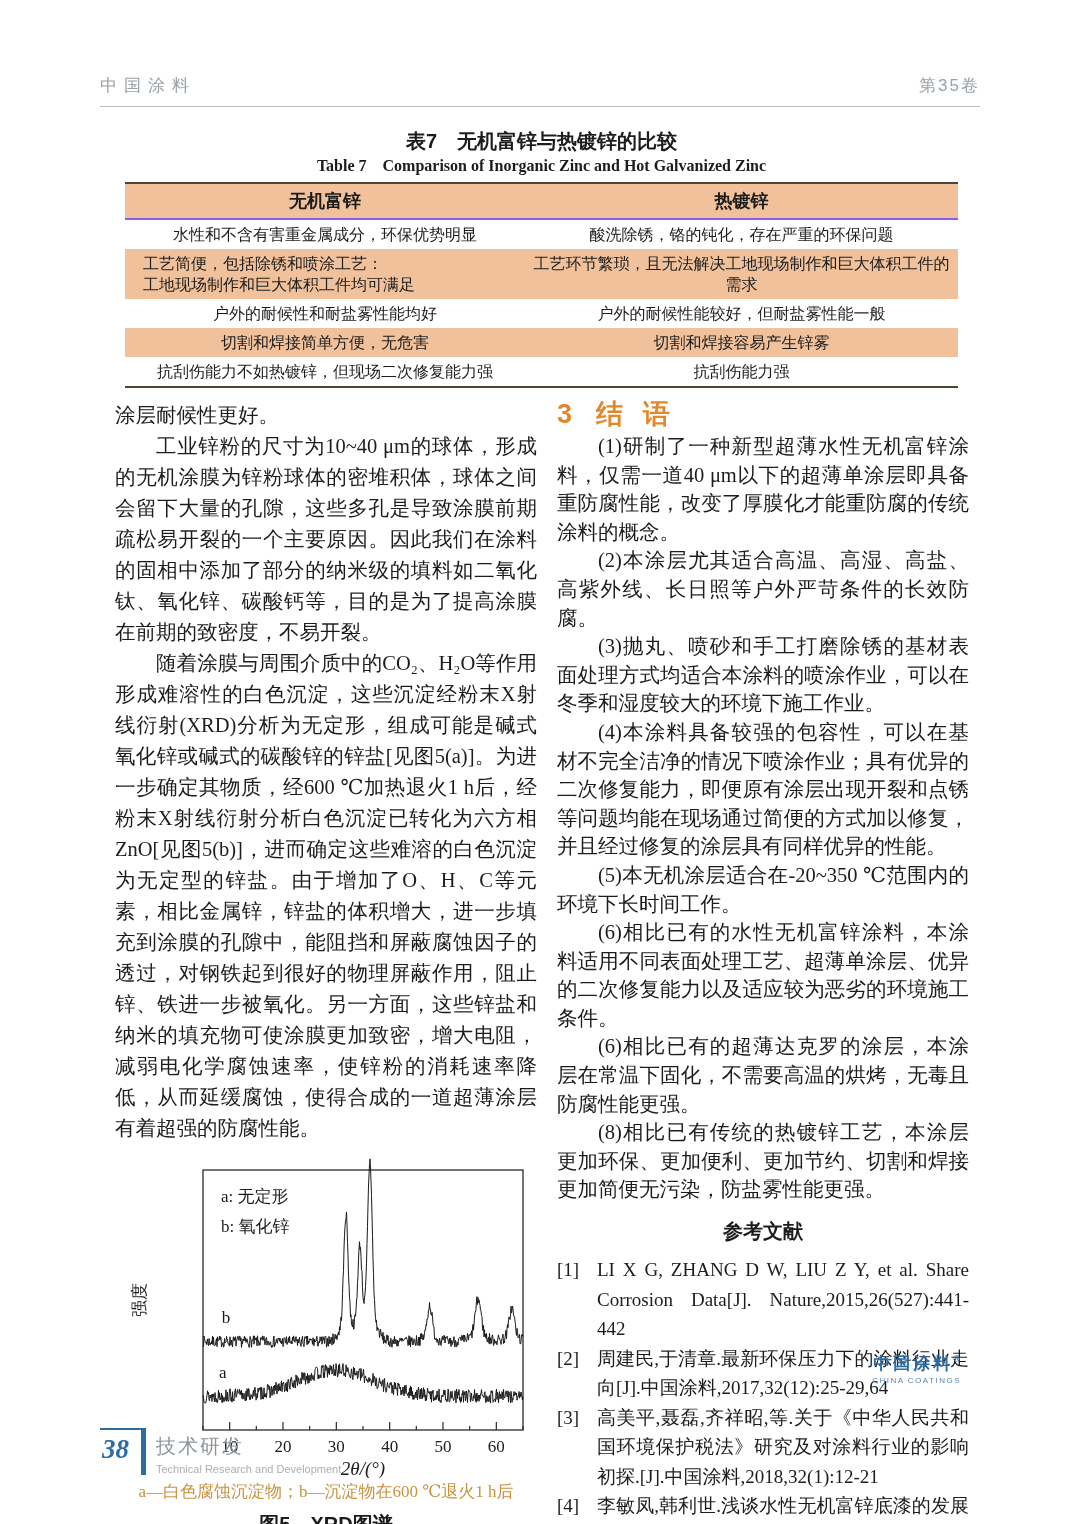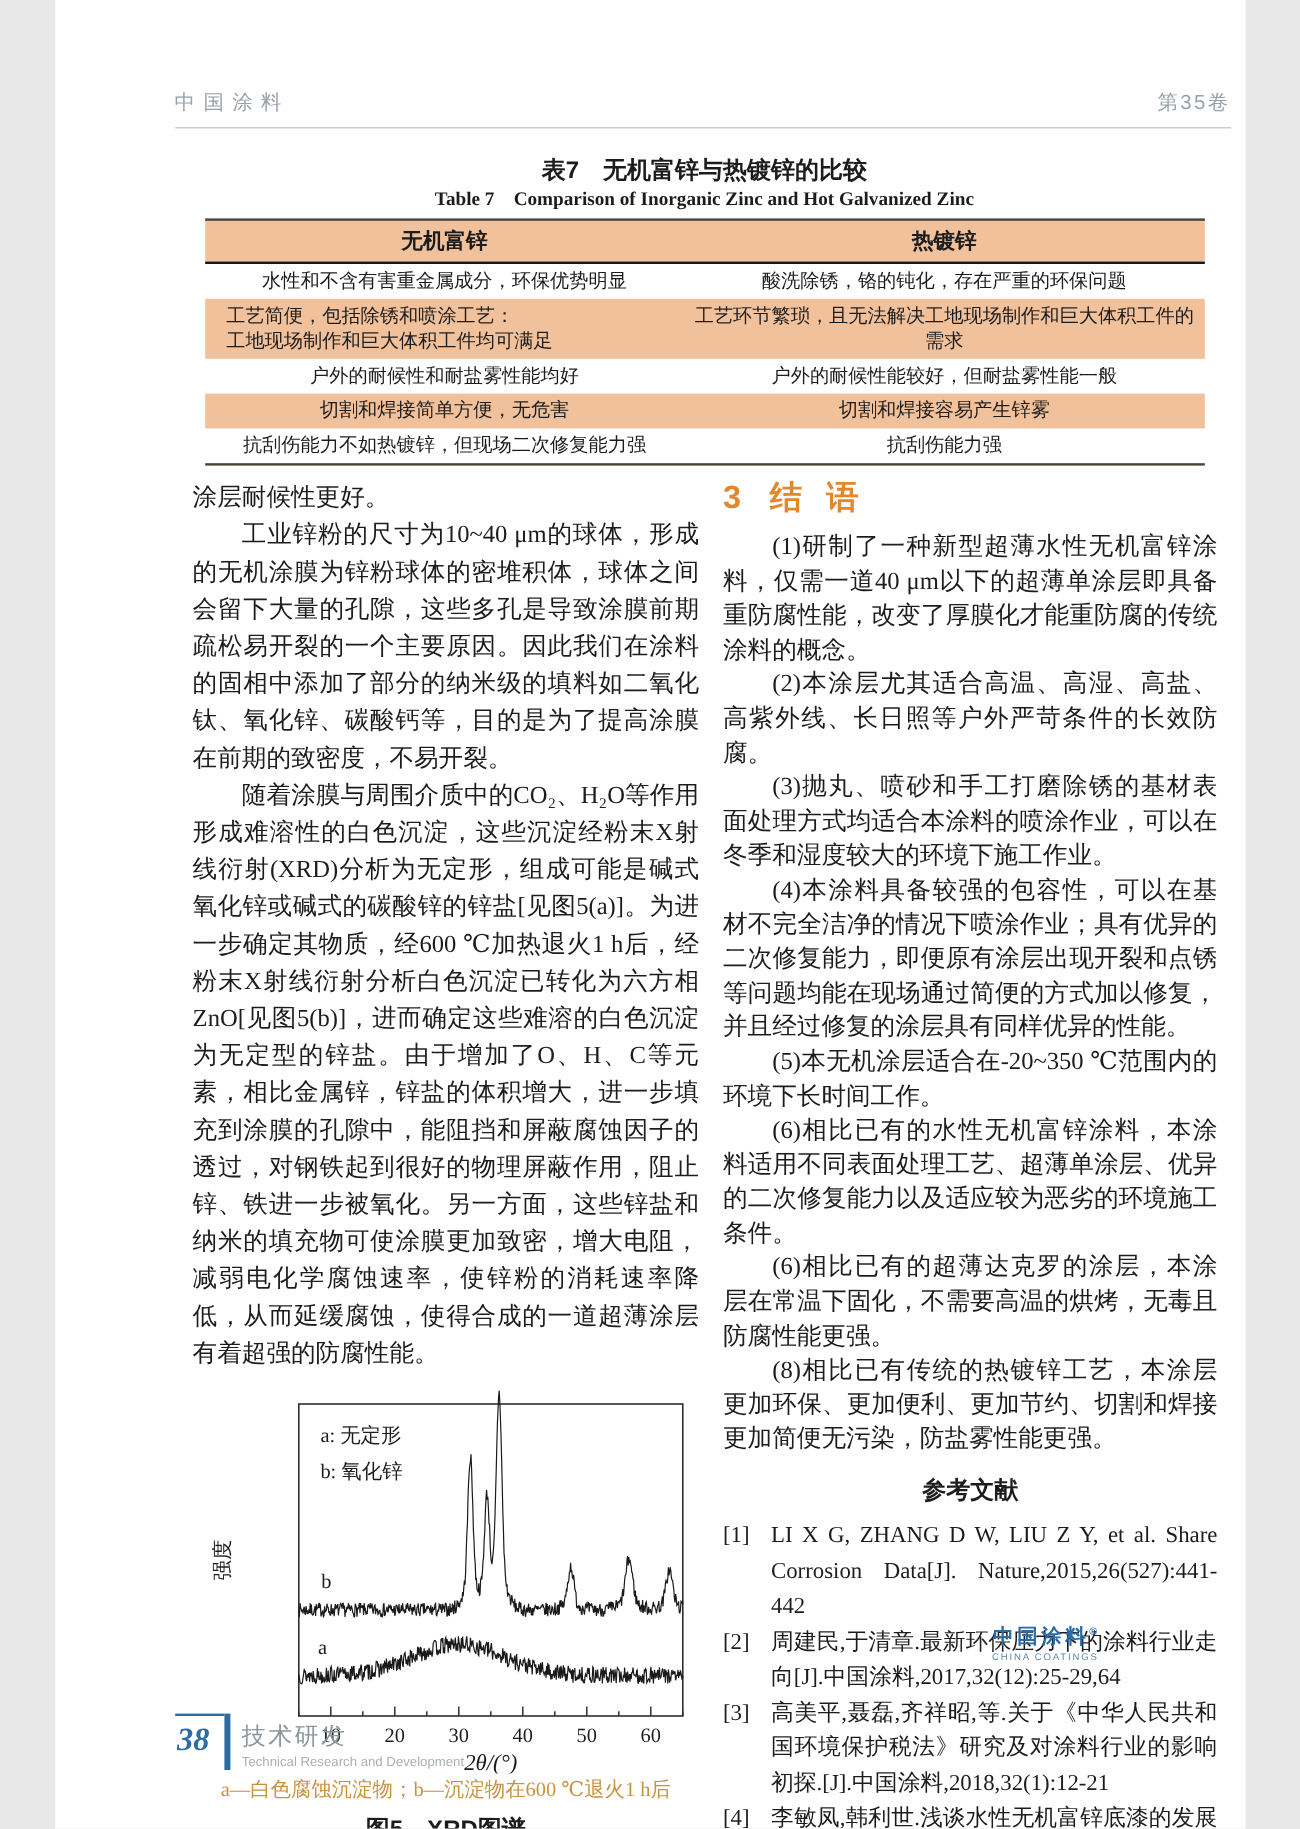--- a/index.html
+++ b/index.html
@@ -1,18 +1,18 @@
 <!DOCTYPE html>
 <html><head>
 <meta charset="utf-8">
 <style>
   * { margin:0; padding:0; box-sizing:border-box; }
   html,body { background:#e8e8e8; }
   .page {
-    position:relative; width:992px; height:1524px; margin:0 auto;
+    position:relative; width:1083px; height:1524px; margin:0 auto;
     background:#ffffff; overflow:hidden;
     font-family:"Liberation Serif","DejaVu Serif",serif; color:#1c1c1c;
   }
   
   .page-header {
     position:absolute; top:74px; left:100px; width:880px;
     display:flex; justify-content:space-between; align-items:flex-end;
     border-bottom:1.5px solid #b9c0c7; padding-bottom:9px;
     color:#99a1a8; font-family:"Liberation Sans","DejaVu Sans",sans-serif;
   }
@@ -30,21 +30,21 @@
   }
   
   table.cmp {
     position:absolute; top:182px; left:125px; width:833px;
     border-collapse:collapse; table-layout:fixed;
     border-top:2px solid #4e4337; border-bottom:2px solid #4e4337;
   }
   table.cmp col.c1 { width:48%; }
   table.cmp col.c2 { width:52%; }
   table.cmp th {
-    background:#f0c19b; border-bottom:2px solid #0f172a;
+    background:#f0c19b; border-bottom:2px solid #8b5cf6;
     font-family:"Liberation Sans","DejaVu Sans",sans-serif;
     font-weight:bold; font-size:18px; text-align:center;
     padding:5px 4px; height:31px;
   }
   table.cmp td {
     font-size:16px; text-align:center; padding:4px 6px;
     line-height:21px; height:27px; white-space:pre-line;
   }
   table.cmp tr.striped { background:#f0c19b; }
   table.cmp td.ml { text-align:left; padding-left:18px; }
@@ -54,21 +54,21 @@
   .col-right { left:557px; top:396px; width:412px; }
   .col p {
     font-size:20.5px; line-height:31px; text-align:justify;
   }
   .col-right p { line-height:28.6px; }
   .col p.indent { text-indent:2em; }
   
   .sec-heading {
     font-family:"Liberation Sans","DejaVu Sans",sans-serif;
     color:#e2882b; font-weight:bold; font-size:27px;
-    margin-bottom:10px; letter-spacing:2px;
+    letter-spacing:2px;
   }
   .sec-heading .sec-no { margin-right:22px; }
   .sec-heading .sec-title { letter-spacing:20px; }
   
   .figure { margin-top:14px; }
   .figure svg { display:block; }
   .fig-note {
     text-align:center; color:#c9923f; font-size:17px; margin-top:2px;
   }
   .fig-cap-zh {

